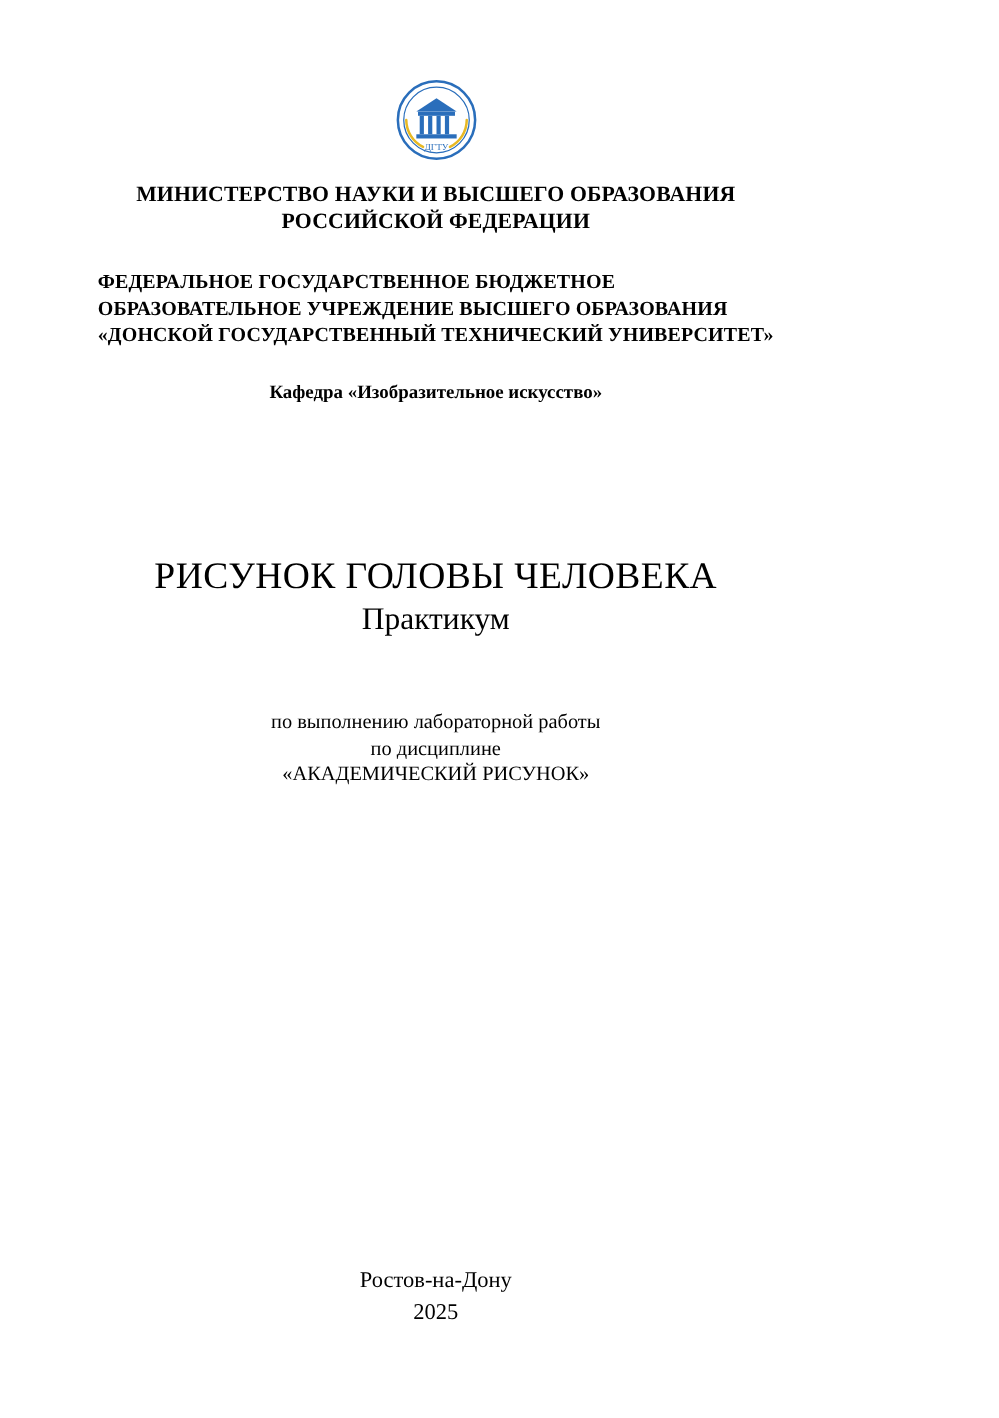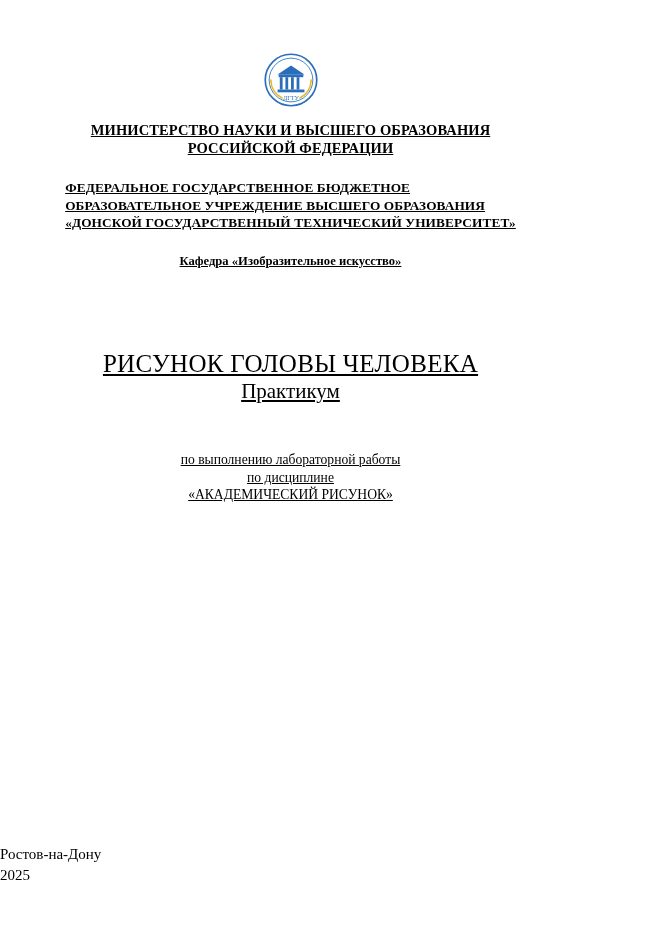--- a/index.html
+++ b/index.html
@@ -16,21 +16,20 @@
   }
   .page {
     position: relative;
     width: 581px;
     height: 945px;
     box-sizing: border-box;
     padding: 0 60px;
     display: flex;
     flex-direction: column;
     align-items: center;
-    text-decoration: underline;
   }
 
   
   .logo-wrap {
     margin-top: 52px;
     width: 56px;
     height: 56px;
   }
   .logo-wrap svg { display: block; }
 
@@ -54,21 +53,21 @@
 
   .department {
     margin-top: 22px;
     font-weight: bold;
     font-size: 12.6px;
     line-height: 1.3;
   }
 
   
   .main-title {
-    margin-top: 79px;
+    margin-top: 100px;
     text-align: center;
     font-size: 25px;
     line-height: 1.2;
     letter-spacing: 0.3px;
   }
 
   .subtitle {
     text-align: center;
     font-size: 21px;
   }
@@ -79,20 +78,21 @@
     font-size: 13.6px;
     line-height: 1.32;
   }
 
   
   .footer {
     position: absolute;
     left: 0;
     right: 0;
     bottom: 60px;
+    text-align: center;
     font-size: 15px;
     line-height: 1.35;
   }
   .footer .year { margin-top: 1px; }
 </style>
 </head>
 <body>
 
 <div class="page">
 

